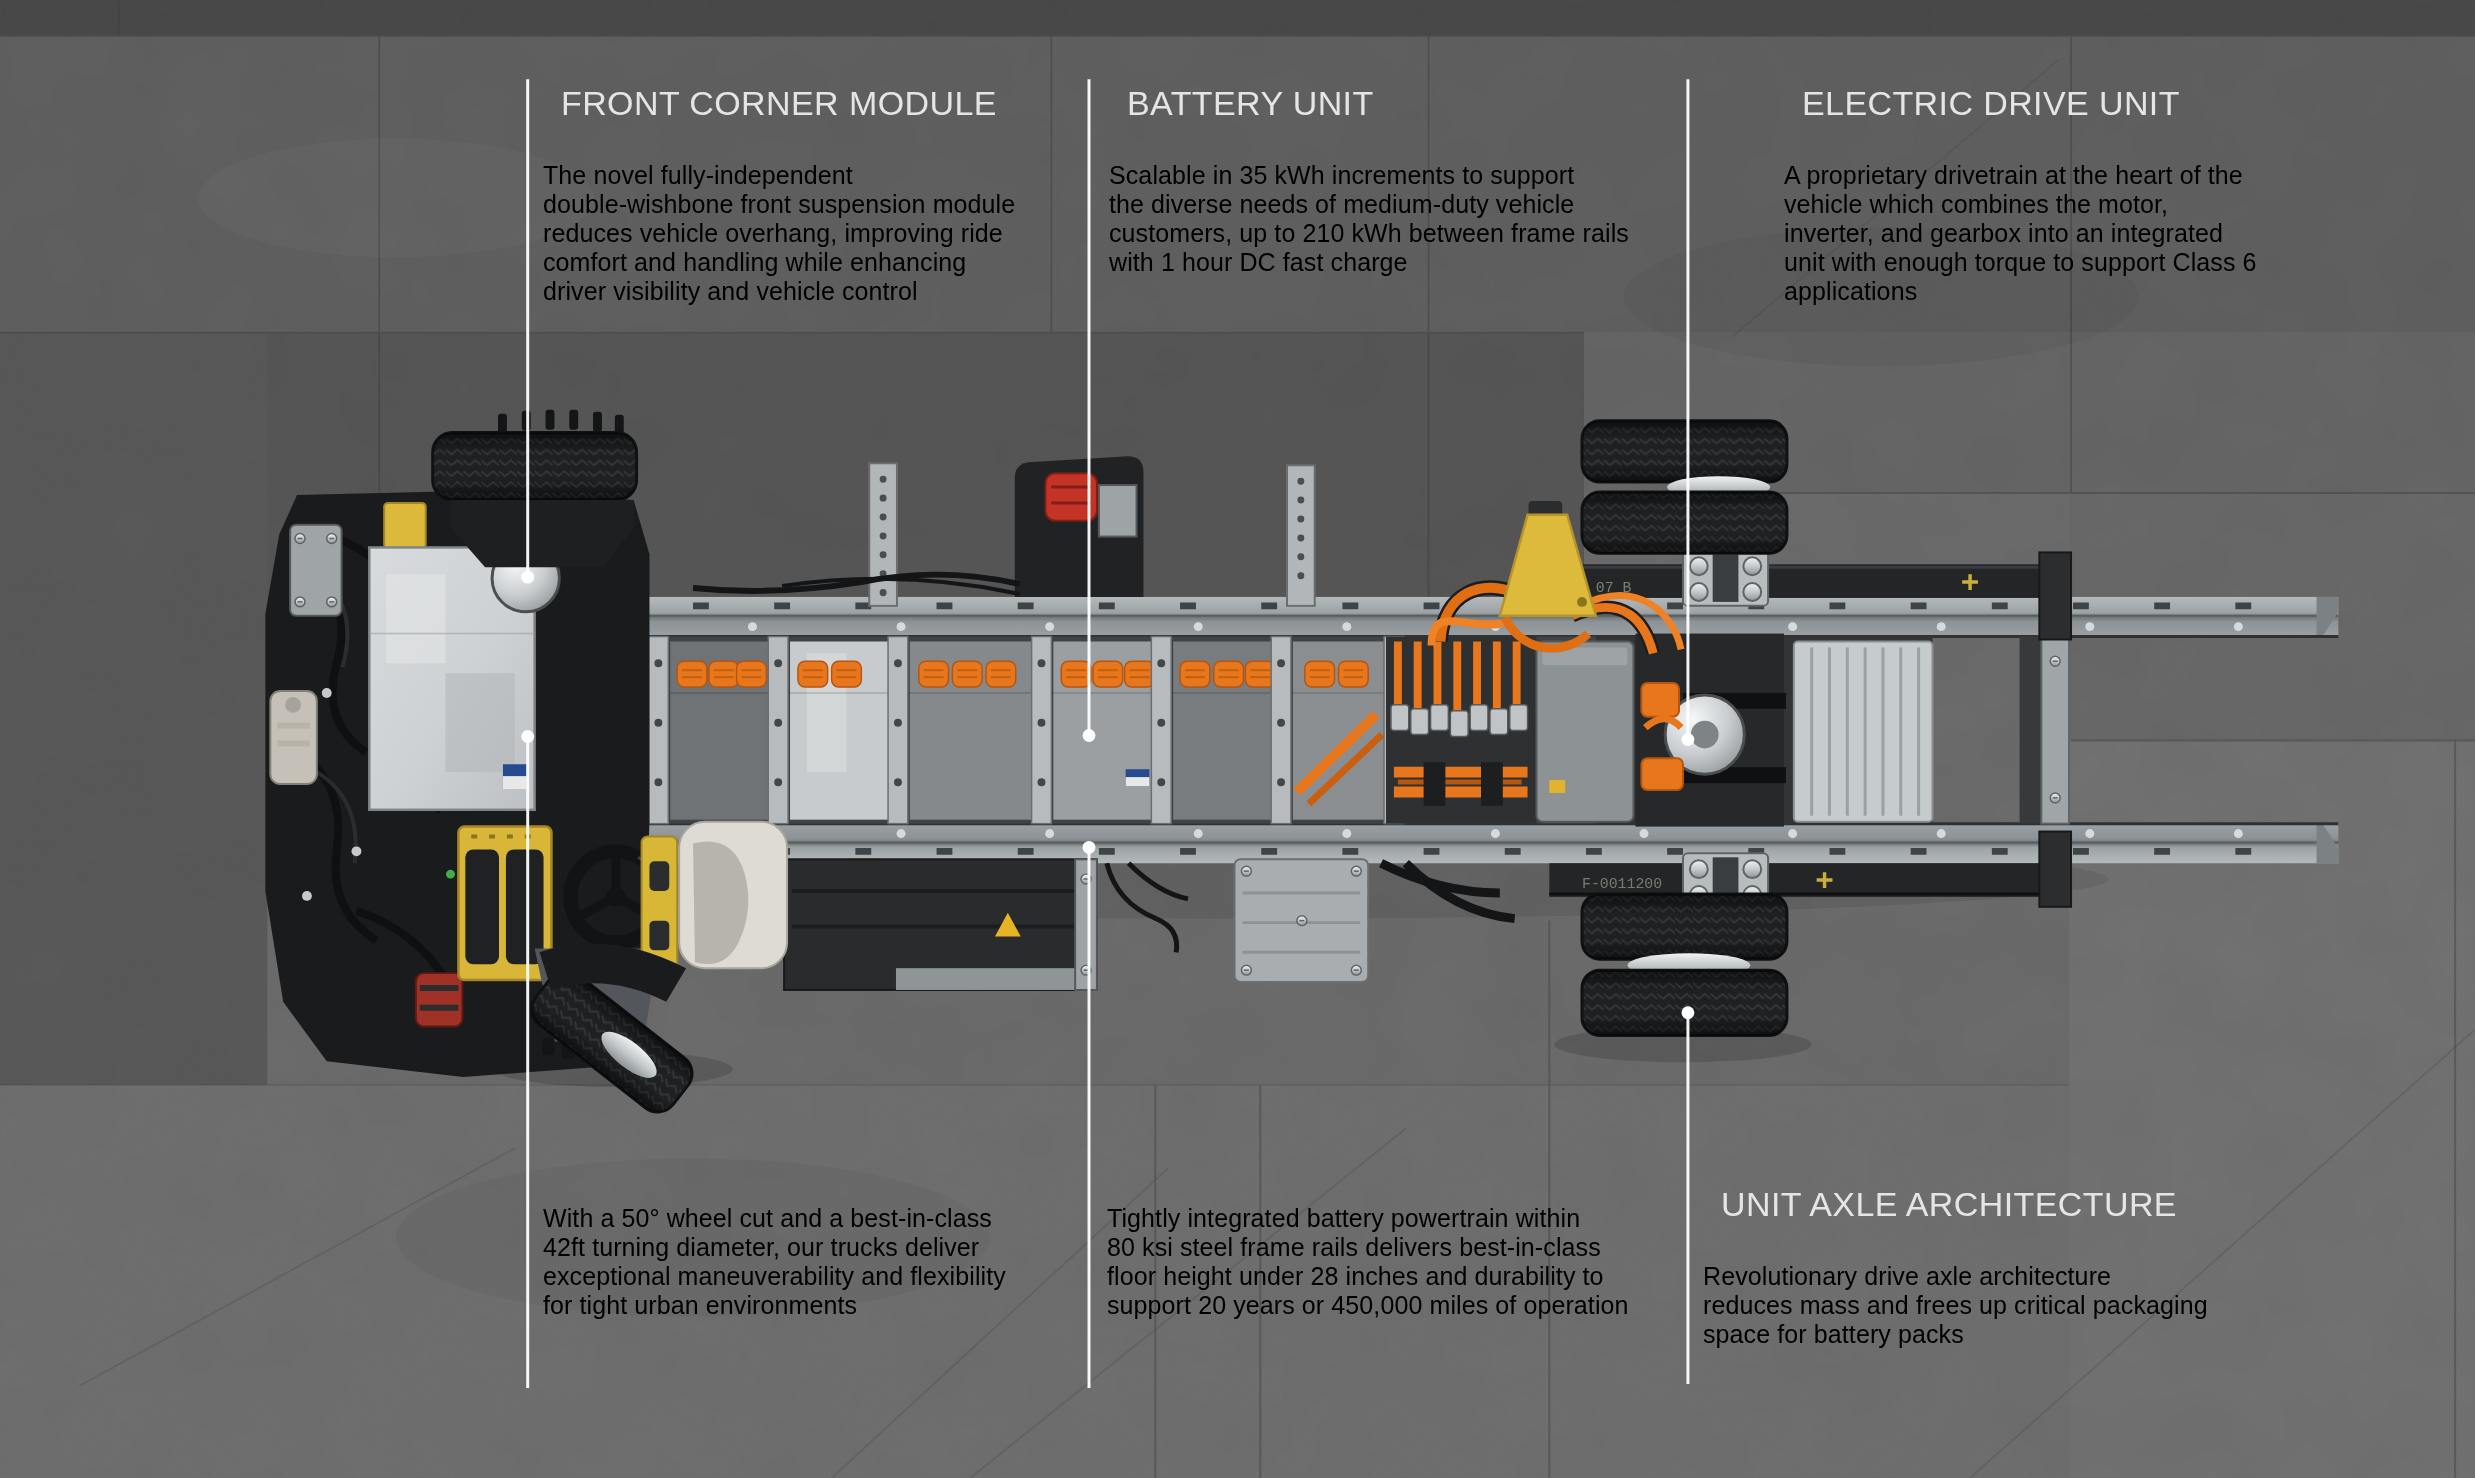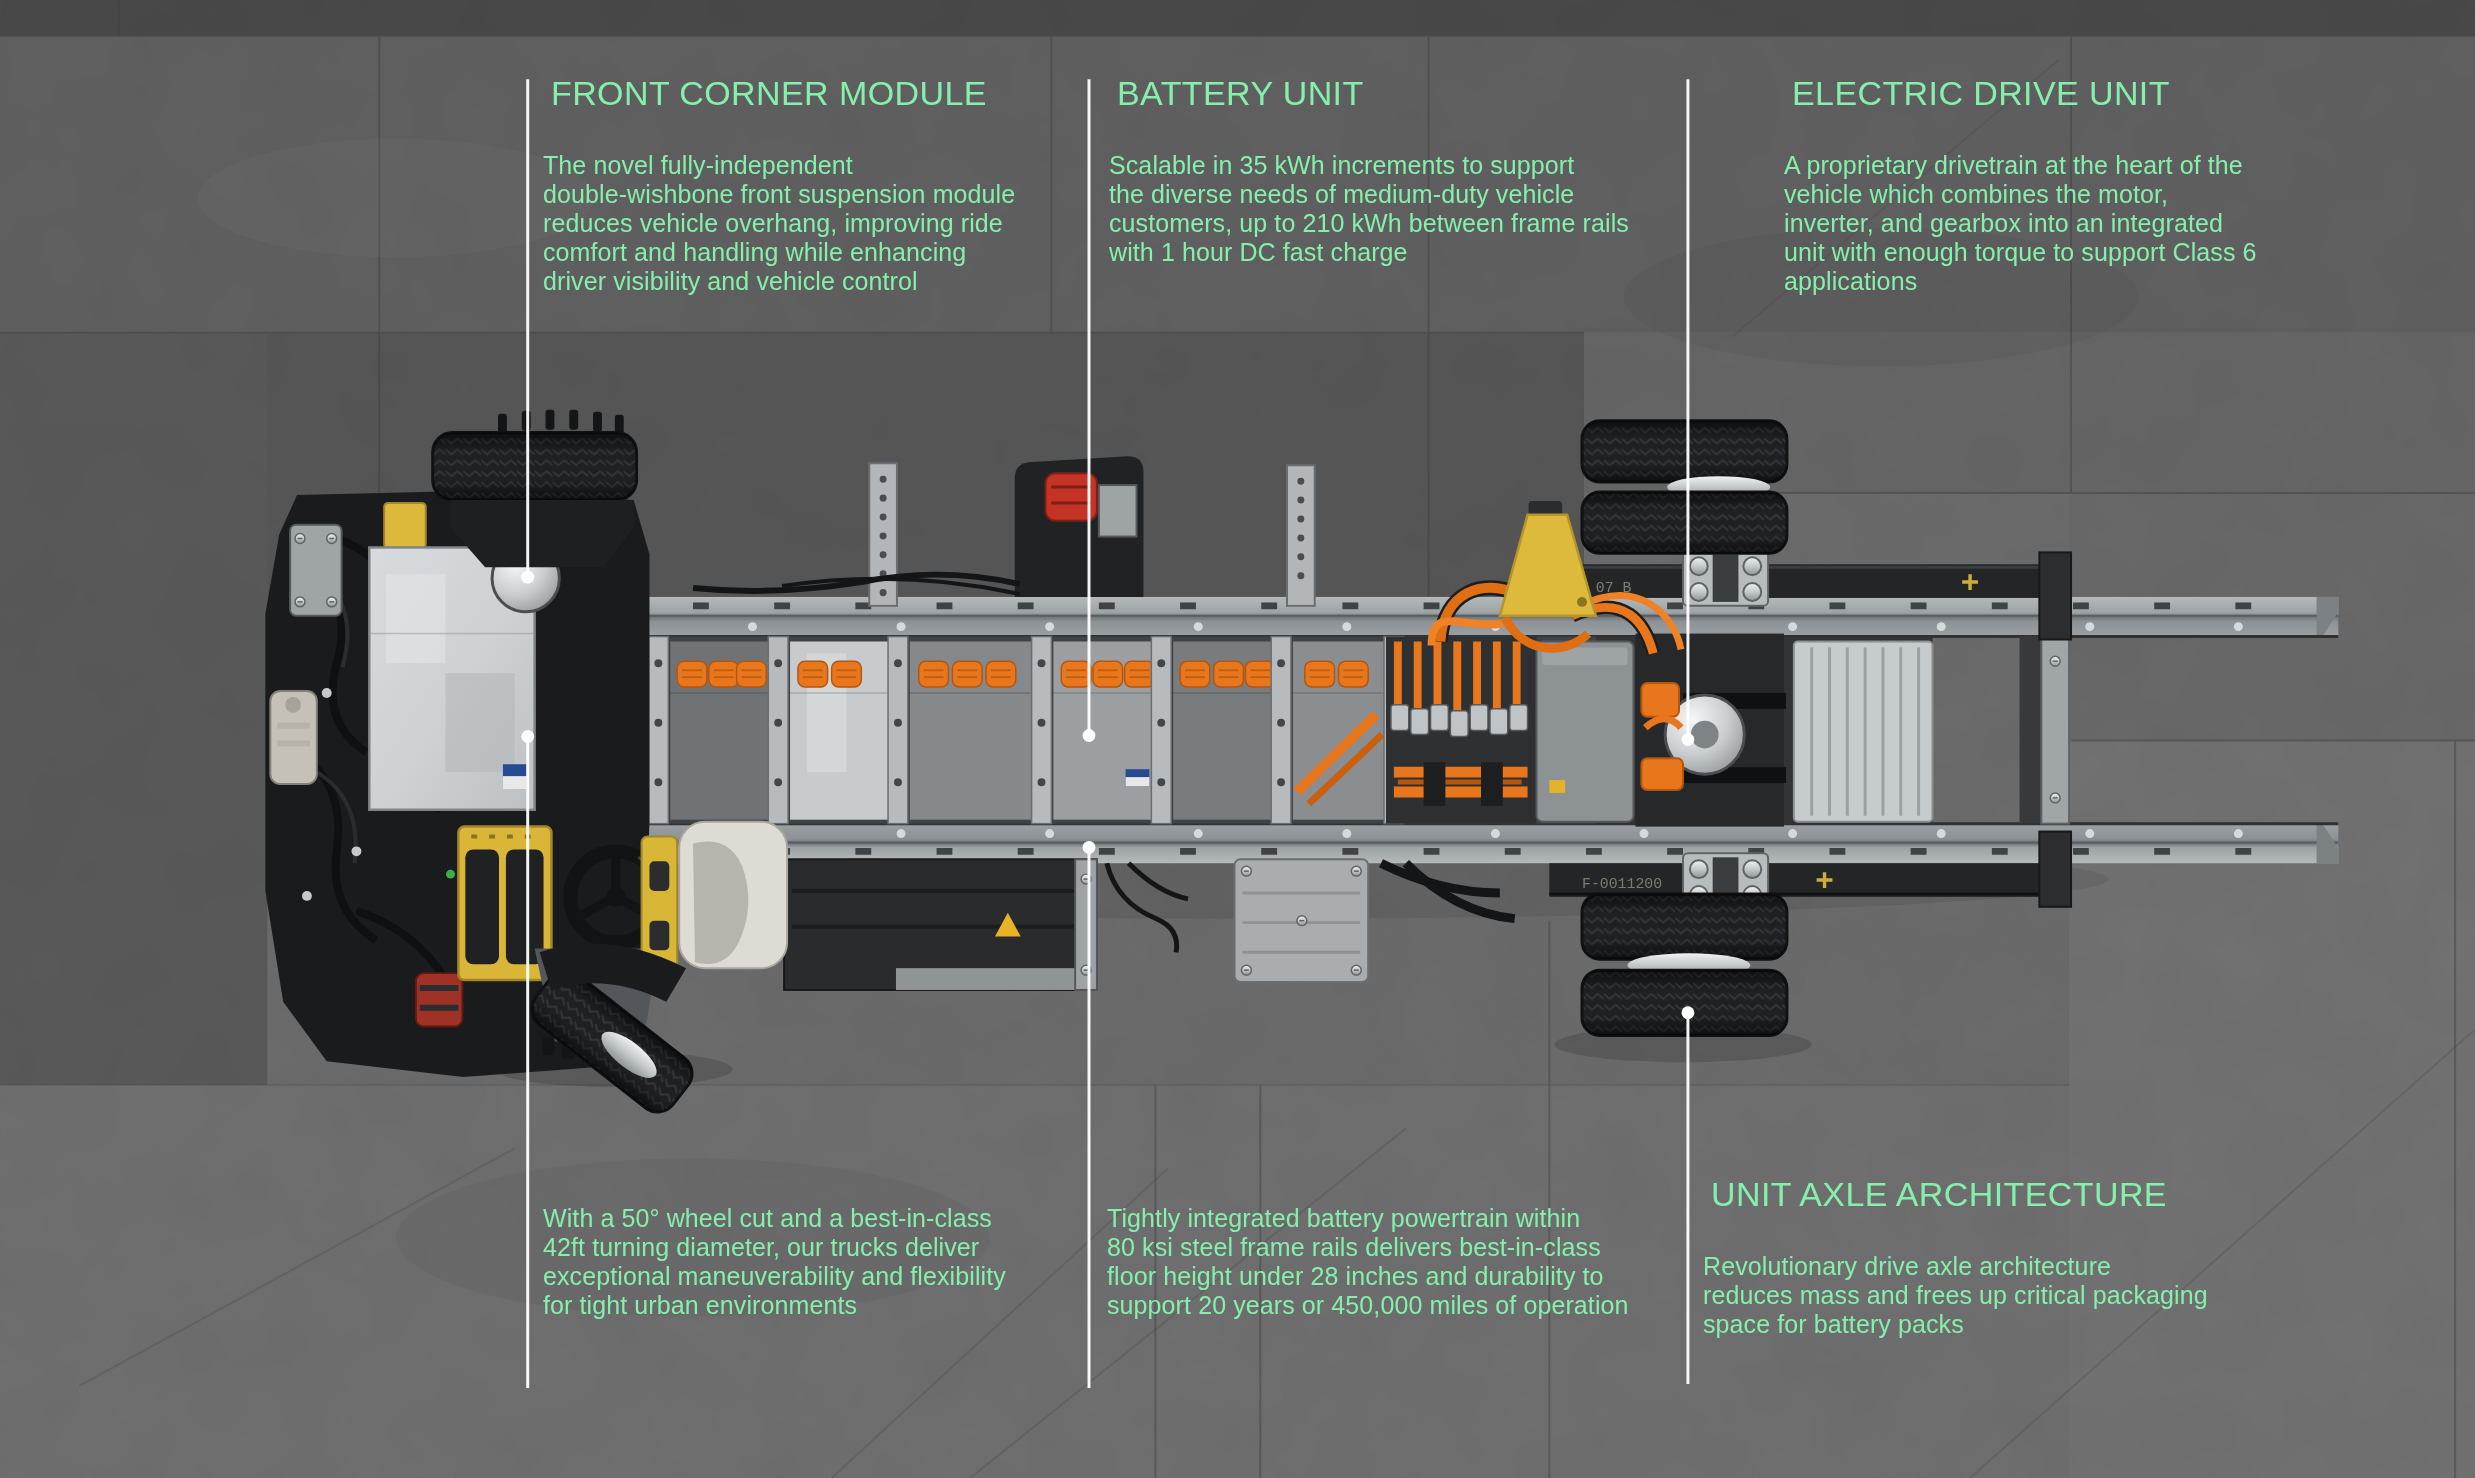--- a/index.html
+++ b/index.html
@@ -1,23 +1,23 @@
 <!DOCTYPE html>
 <html><head>
 <meta charset="utf-8">
 <style>
   html,body{margin:0;padding:0;background:#6d6d6d;}
   #stage{position:relative;width:2475px;height:1478px;overflow:hidden;
          font-family:"Liberation Sans",sans-serif;background:#6d6d6d;}
   #artwork{position:absolute;left:0;top:0;width:2475px;height:1478px;display:block;}
   .callout{position:absolute;color:#fff;}
-  .callout h2{margin:8px;font-weight:400;font-size:34px;line-height:40px;
-              letter-spacing:0.4px;color:#86efac;}
+  .callout h2{margin:18px;font-weight:400;font-size:34px;line-height:40px;
+              letter-spacing:0.4px;color:#e5e5e5;}
   .callout p{margin:38px 0 0 0;font-weight:400;font-size:25px;line-height:29px;
-             color:#86efac;white-space:pre-line;letter-spacing:0.1px;}
+             color:#000000;white-space:pre-line;letter-spacing:0.1px;}
 </style>
 </head>
 <body>
 
 <div id="stage">
 
 <svg id="artwork" viewBox="0 0 2500 1493">
   <defs>
     <linearGradient id="railGradT" x1="0" y1="0" x2="0" y2="1">
       <stop offset="0" stop-color="#b4b9bc"></stop>

